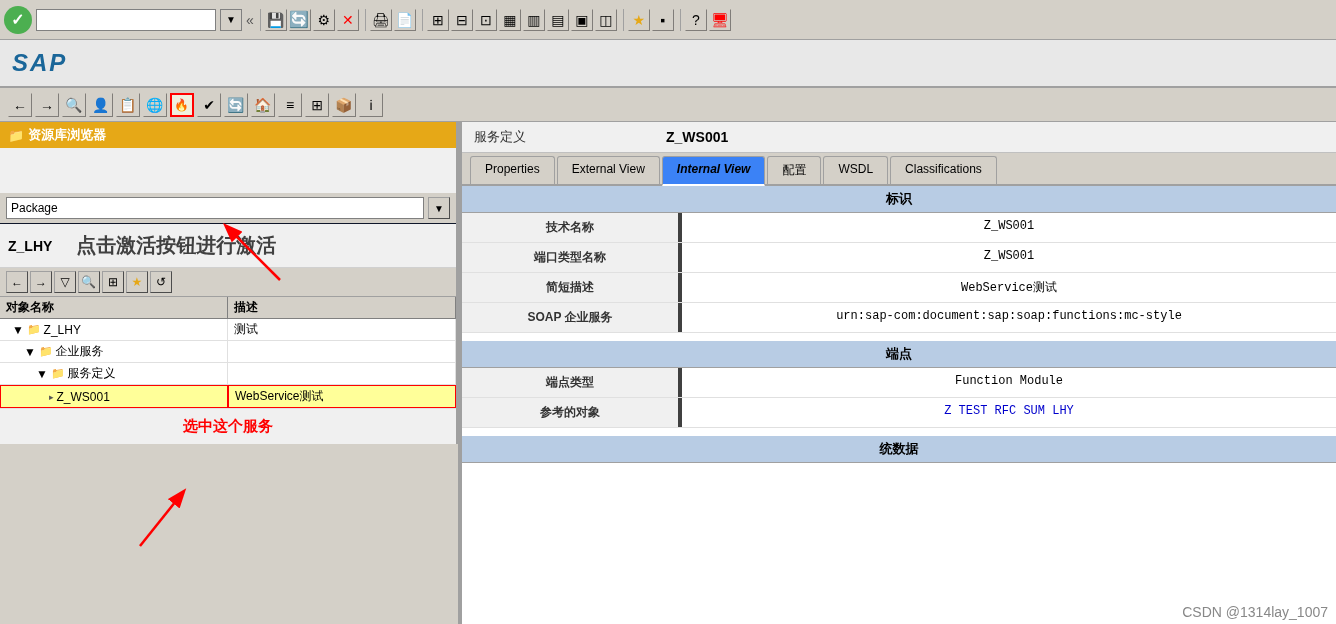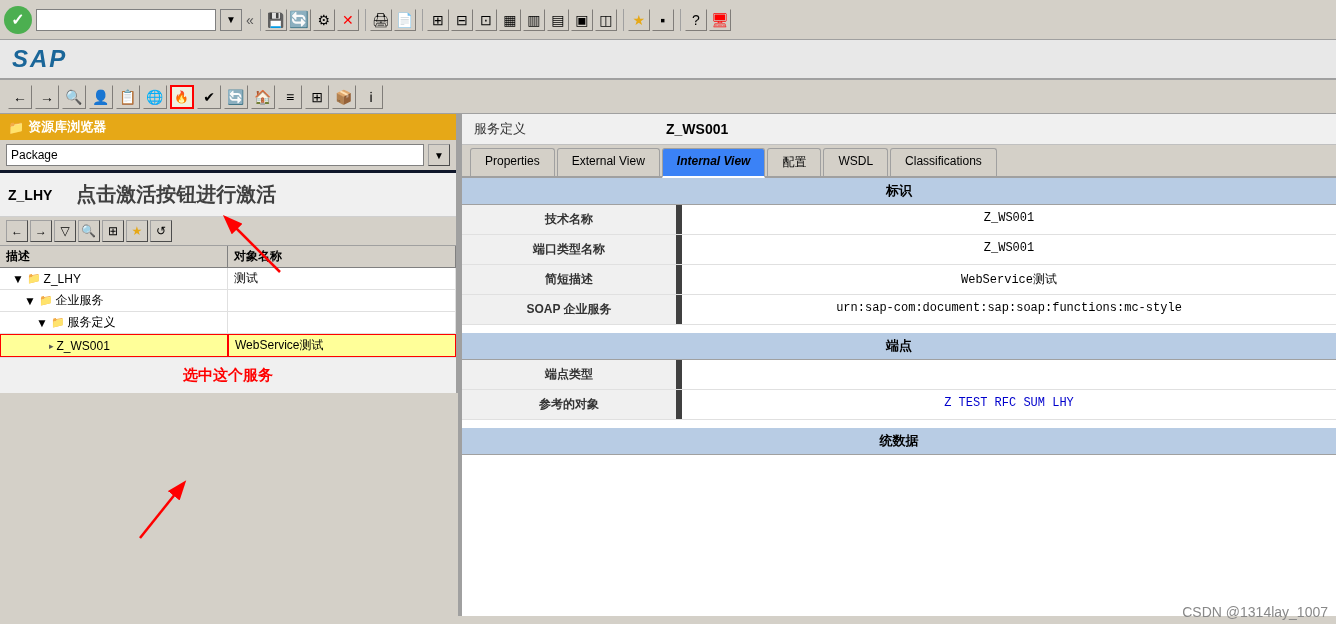--- a/index.html
+++ b/index.html
@@ -45,21 +45,21 @@
       background: #d4d0c8;
       border: 1px outset #d4d0c8;
       cursor: pointer;
       display: flex; align-items: center; justify-content: center;
       font-size: 14px;
     }
 
     
     .sap-header {
       background: #e8e8e8;
-      height: 40px;
+      height: 48px;
       display: flex;
       align-items: center;
       padding: 0 12px;
       border-bottom: 2px solid #a0a0a0;
     }
     .sap-logo {
       font-size: 24px;
       font-weight: bold;
       color: #1a6699;
       font-style: italic;
@@ -114,21 +114,22 @@
       display: flex;
       align-items: center;
       gap: 4px;
     }
     .package-selector {
       display: flex;
       align-items: center;
       padding: 4px 6px;
       gap: 4px;
       background: #d4d0c8;
-      border-bottom: 3px solid #0f172a;
+      border-bottom: 1px solid #0f172a;
+      margin-top: 45px;
     }
     .package-input {
       flex: 1;
       height: 22px;
       border: 1px solid #808080;
       background: white;
       padding: 0 4px;
       font-size: 12px;
     }
     .dropdown-btn {
@@ -302,21 +303,21 @@
     .form-row {
       display: grid;
       grid-template-columns: 220px 1fr;
       border-bottom: 1px solid #e0e0e0;
     }
     .form-label {
       padding: 6px 12px;
       font-size: 12px;
       color: #333;
       background: #f0f0f0;
-      border-right: 6px solid #404040;
+      border-right: 4px solid #404040;
       font-weight: bold;
     }
     .form-value {
       padding: 6px 12px;
       font-size: 12px;
       color: #000;
       font-family: 'Courier New', monospace;
       background: white;
     }
     .form-value.link {
@@ -432,22 +433,22 @@
         <button class="tree-tb-btn">→</button>
         <button class="tree-tb-btn">▽</button>
         <button class="tree-tb-btn">🔍</button>
         <button class="tree-tb-btn">⊞</button>
         <button class="tree-tb-btn" style="color:#e6a817;">★</button>
         <button class="tree-tb-btn">↺</button>
       </div>
 
       <div class="tree-table">
         <div class="tree-header">
+          <div class="tree-header-cell">对象名称</div>
           <div class="tree-header-cell">描述</div>
-          <div class="tree-header-cell">对象名称</div>
         </div>
 
         <div class="tree-row">
           <div class="tree-cell tree-indent-1">
             <span>▼</span>
             <span class="tree-folder-icon">📁</span>
             <span>Z_LHY</span>
           </div>
           <div class="tree-cell">测试</div>
         </div>
@@ -540,20 +541,21 @@
         <div class="form-row">
           <div class="form-label">SOAP 企业服务</div>
           <div class="form-value">urn:sap-com:document:sap:soap:functions:mc-style</div>
         </div>
       </div>
 
       <div style="margin-top:8px;">
         <div class="section-header">端点</div>
         <div class="form-row">
           <div class="form-label">端点类型</div>
+          <div class="form-value">Function Module</div>
         </div>
         <div class="form-row">
           <div class="form-label">参考的对象</div>
           <div class="form-value link">Z TEST RFC SUM LHY</div>
         </div>
       </div>
 
       <div style="margin-top:8px;">
         <div class="section-header">统数据</div>
       </div>

